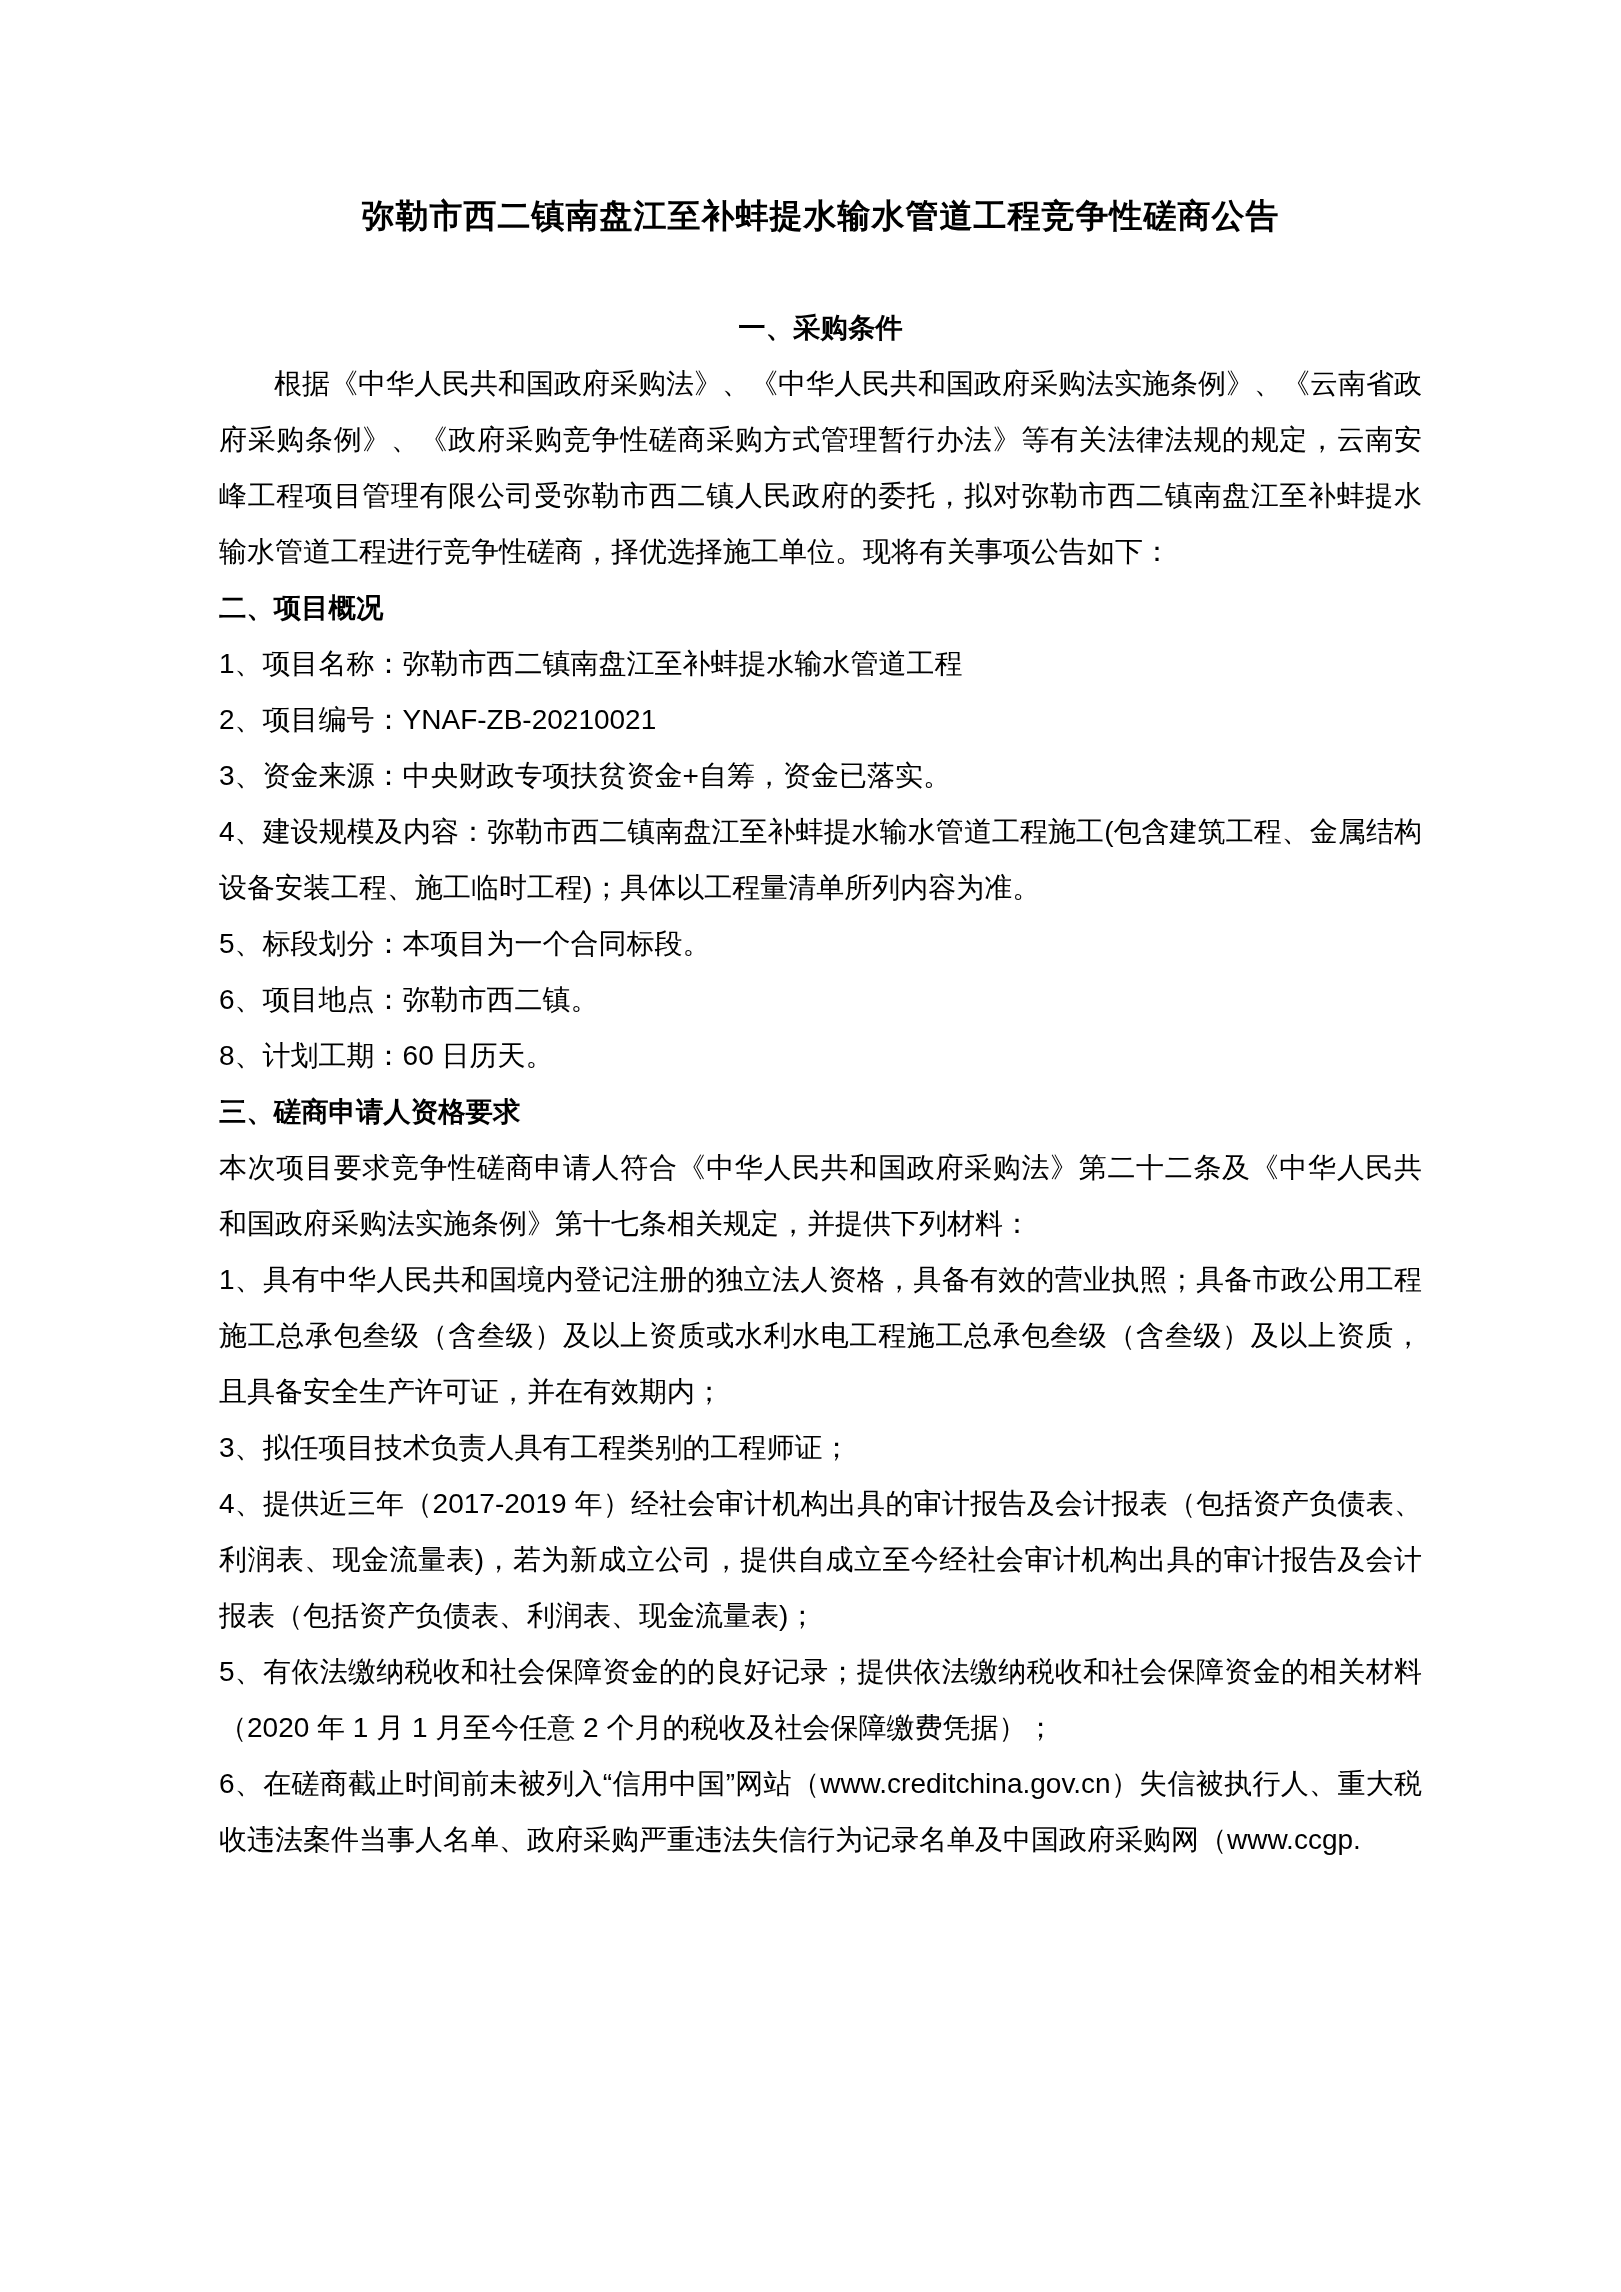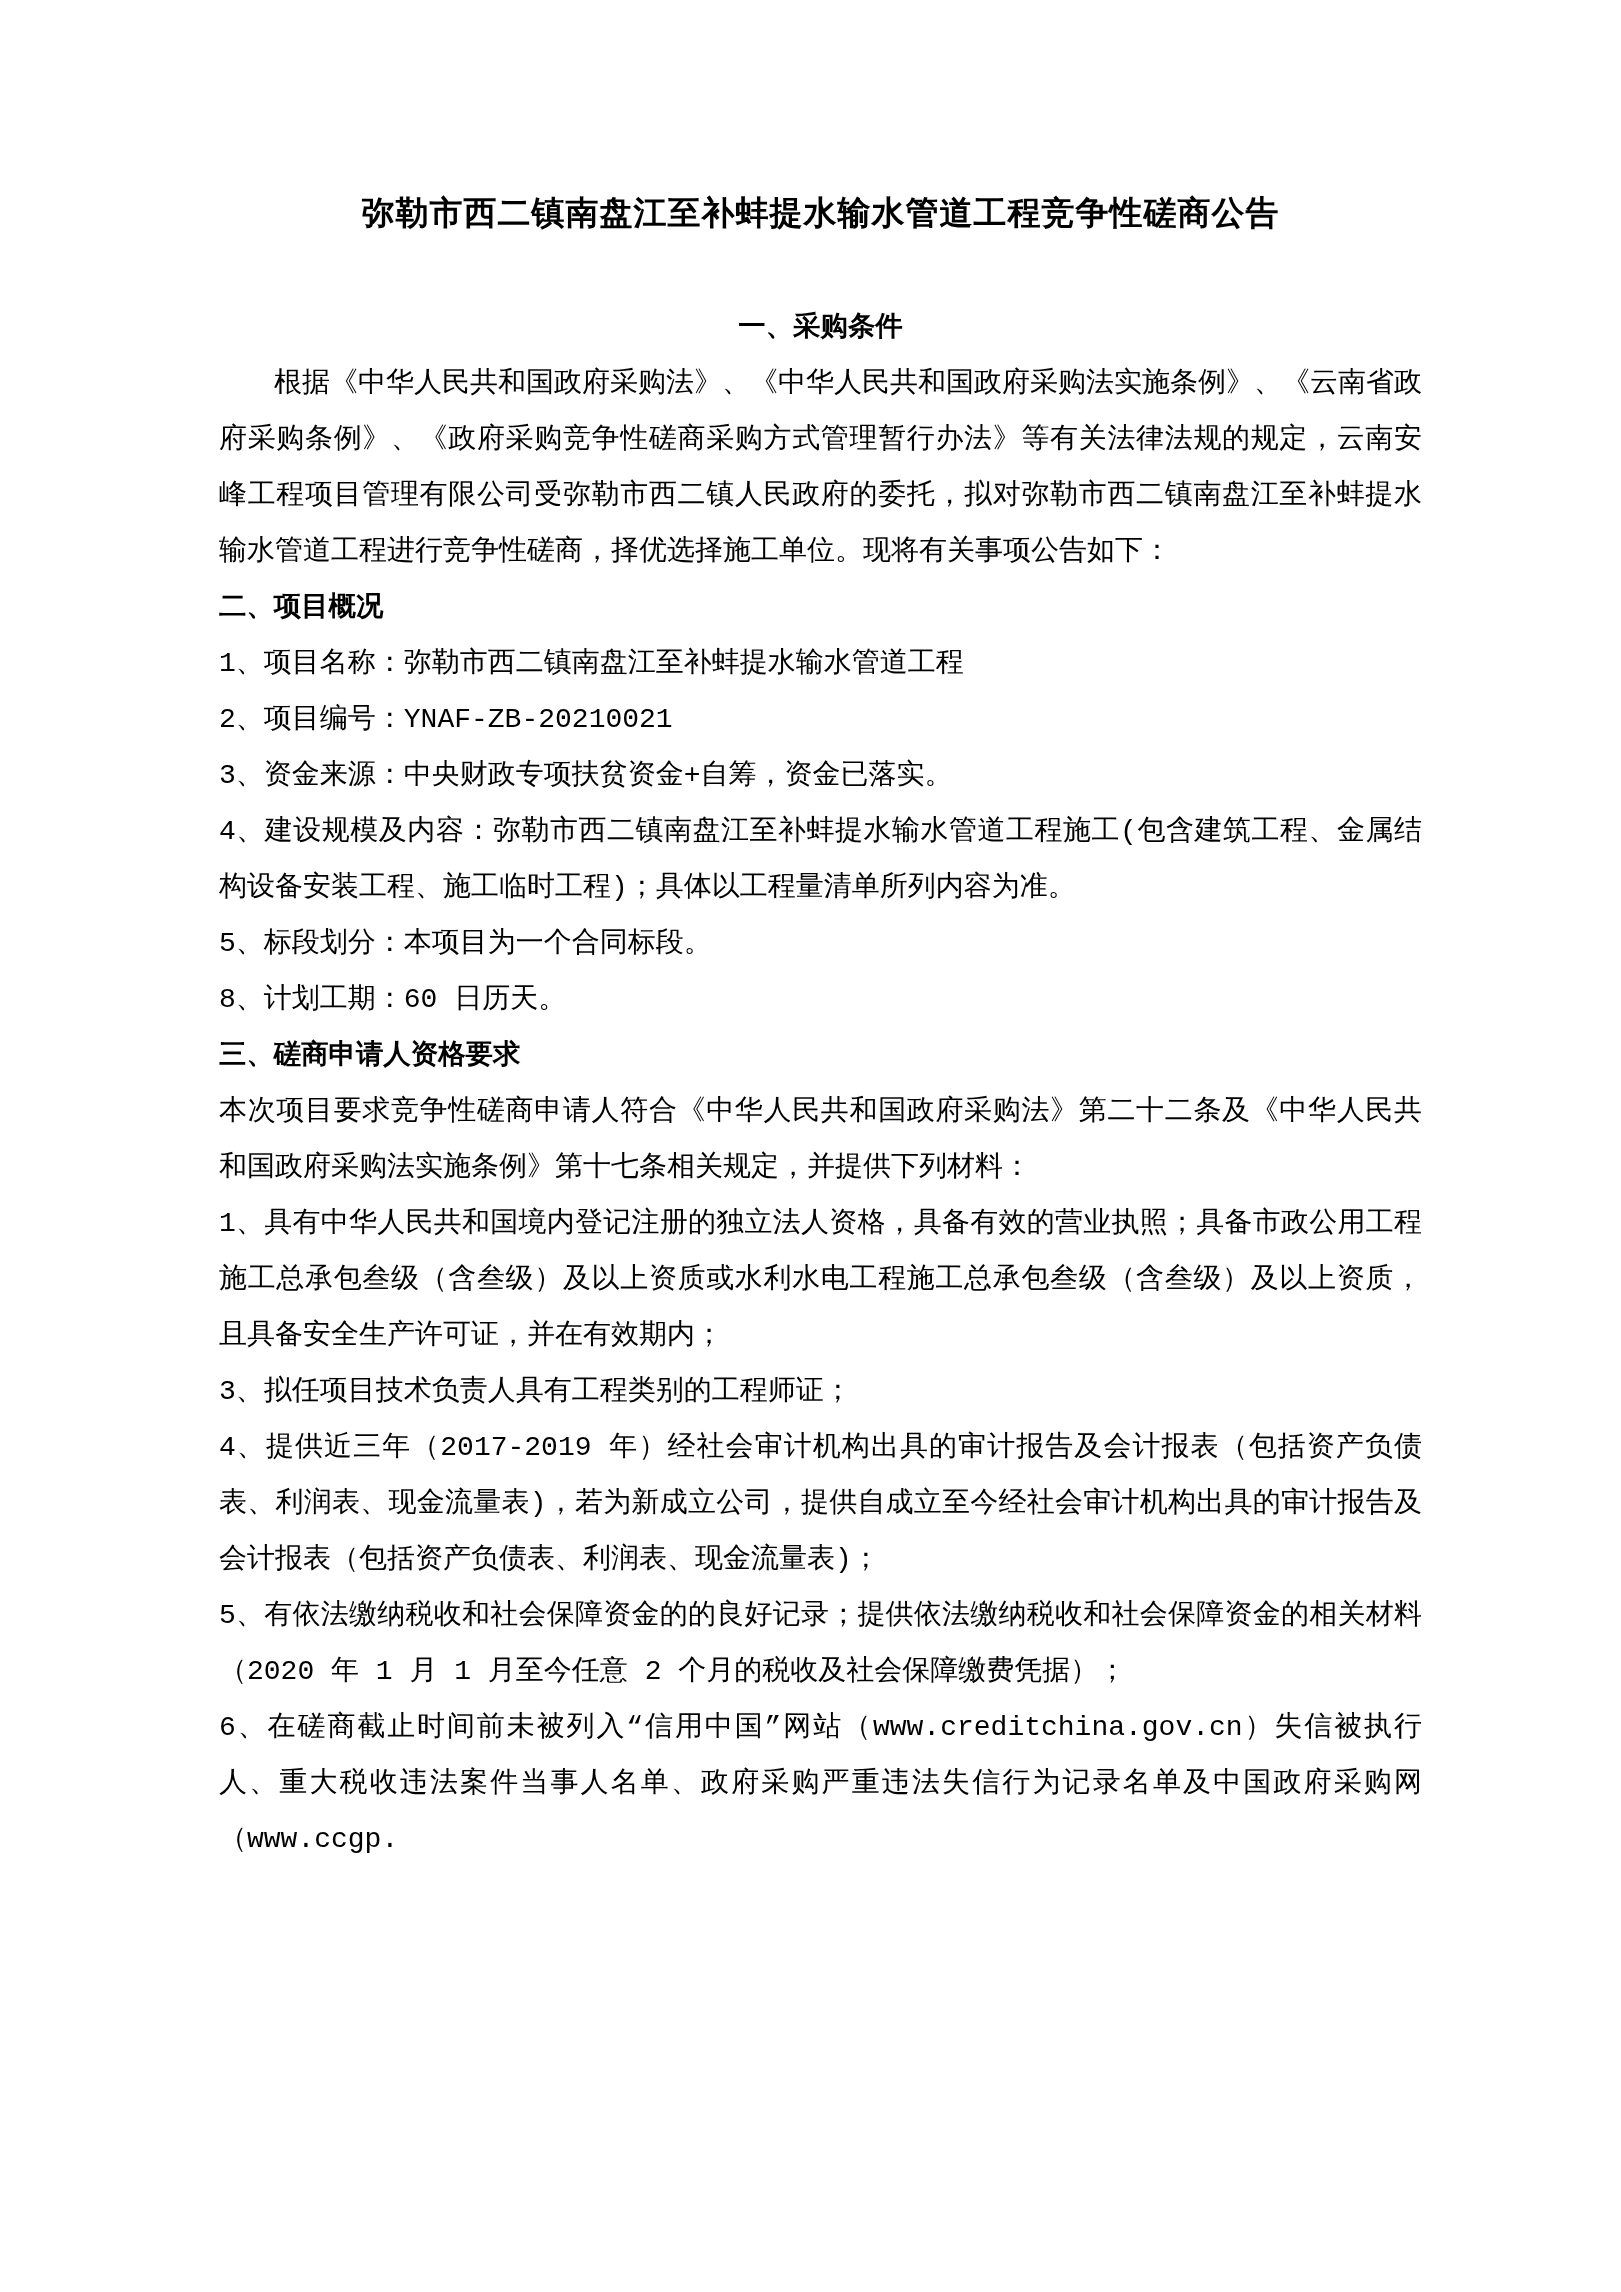--- a/index.html
+++ b/index.html
@@ -6,21 +6,21 @@
     margin: 0;
     padding: 0;
     background: #ffffff;
   }
   .page {
     position: relative;
     width: 1621px;
     height: 1969px;
     background: #ffffff;
     color: #000000;
-    font-family: Liberation Mono, monospace;
+    font-family: Liberation Sans, sans-serif;
     overflow: hidden;
   }
   .content {
     position: absolute;
     left: 219px;
     top: 0;
     width: 1203px;
   }
   .doc-title {
     margin: 195px 0 0 0;
@@ -63,20 +63,21 @@
 
     <p class="body-text indent2">根据《中华人民共和国政府采购法》、《中华人民共和国政府采购法实施条例》、《云南省政府采购条例》、《政府采购竞争性磋商采购方式管理暂行办法》等有关法律法规的规定，云南安峰工程项目管理有限公司受弥勒市西二镇人民政府的委托，拟对弥勒市西二镇南盘江至补蚌提水输水管道工程进行竞争性磋商，择优选择施工单位。现将有关事项公告如下：</p>
 
     <h2 class="sec-heading">二、项目概况</h2>
 
     <p class="body-text">1、项目名称：弥勒市西二镇南盘江至补蚌提水输水管道工程</p>
     <p class="body-text">2、项目编号：YNAF-ZB-20210021</p>
     <p class="body-text">3、资金来源：中央财政专项扶贫资金+自筹，资金已落实。</p>
     <p class="body-text">4、建设规模及内容：弥勒市西二镇南盘江至补蚌提水输水管道工程施工(包含建筑工程、金属结构设备安装工程、施工临时工程)；具体以工程量清单所列内容为准。</p>
     <p class="body-text">5、标段划分：本项目为一个合同标段。</p>
+    <p class="body-text">6、项目地点：弥勒市西二镇。</p>
     <p class="body-text">8、计划工期：60 日历天。</p>
 
     <h2 class="sec-heading">三、磋商申请人资格要求</h2>
 
     <p class="body-text">本次项目要求竞争性磋商申请人符合《中华人民共和国政府采购法》第二十二条及《中华人民共和国政府采购法实施条例》第十七条相关规定，并提供下列材料：</p>
 
     <p class="body-text">1、具有中华人民共和国境内登记注册的独立法人资格，具备有效的营业执照；具备市政公用工程施工总承包叁级（含叁级）及以上资质或水利水电工程施工总承包叁级（含叁级）及以上资质，且具备安全生产许可证，并在有效期内；</p>
     <p class="body-text">3、拟任项目技术负责人具有工程类别的工程师证；</p>
     <p class="body-text">4、提供近三年（2017-2019 年）经社会审计机构出具的审计报告及会计报表（包括资产负债表、利润表、现金流量表)，若为新成立公司，提供自成立至今经社会审计机构出具的审计报告及会计报表（包括资产负债表、利润表、现金流量表)；</p>
     <p class="body-text">5、有依法缴纳税收和社会保障资金的的良好记录；提供依法缴纳税收和社会保障资金的相关材料（2020 年 1 月 1 月至今任意 2 个月的税收及社会保障缴费凭据）；</p>

